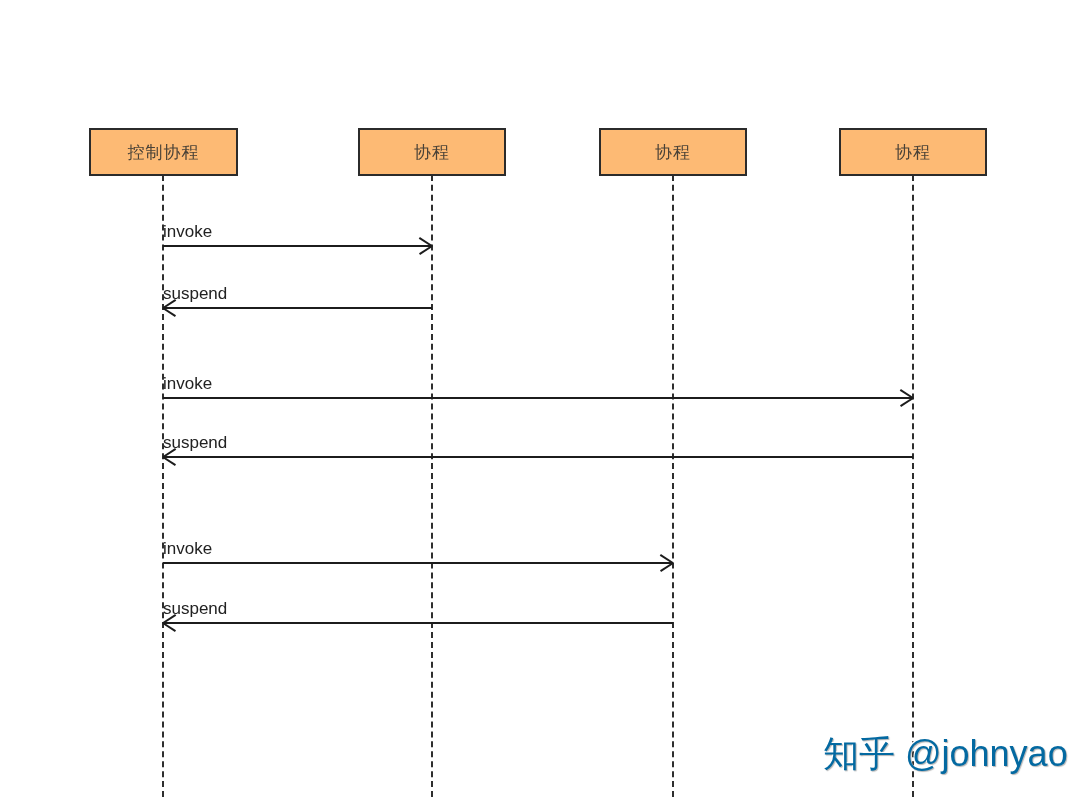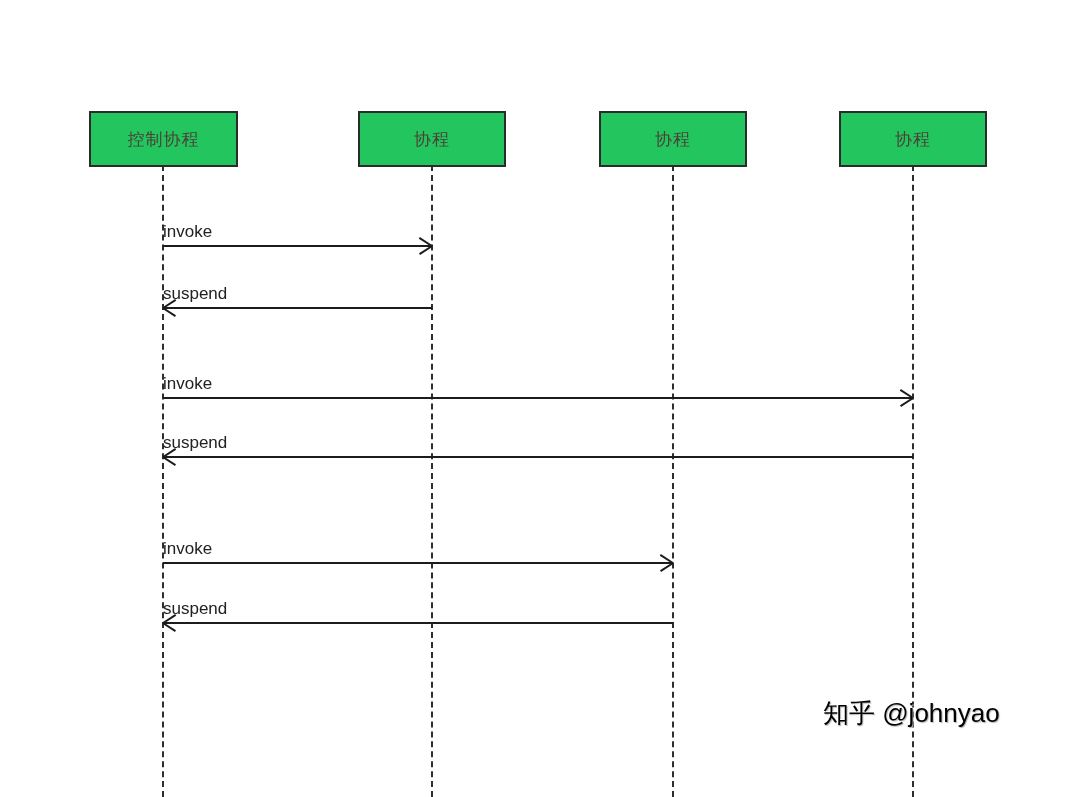--- a/index.html
+++ b/index.html
@@ -11,24 +11,24 @@
   .canvas {
     position: relative;
     width: 1083px;
     height: 797px;
     background: #ffffff;
     overflow: hidden;
   }
   
   .actor {
     position: absolute;
-    top: 111px;
-    height: 56px;
+    top: 128px;
+    height: 48px;
     box-sizing: border-box;
-    background: #22c55e;
+    background: #fdba74;
     border: 2px solid #2b2b2b;
     display: flex;
     align-items: center;
     justify-content: center;
   }
   .actor span {
     font-size: 17px;
     letter-spacing: 1px;
     color: #4a4237;
   }
@@ -67,23 +67,23 @@
   .msg .line.right .head { right: 0; transform-origin: 100% 50%; }
   .msg .line.right .head.h1 { transform: rotate(33deg); }
   .msg .line.right .head.h2 { transform: rotate(-33deg); }
   .msg .line.left .head { left: 0; transform-origin: 0 50%; }
   .msg .line.left .head.h1 { transform: rotate(33deg); }
   .msg .line.left .head.h2 { transform: rotate(-33deg); }
   
   .watermark {
     position: absolute;
     left: 823px;
-    top: 696px;
-    font-size: 26px;
-    color: #000000;
+    top: 730px;
+    font-size: 36px;
+    color: #0369a1;
     text-shadow: -1px -1px 0 #ffffff, 1px 1px 1px #b5b5b5;
     white-space: nowrap;
   }
 </style>
 </head>
 <body>
 
 <div class="canvas">
 
   <div class="lifeline" style="left:162px"></div>

